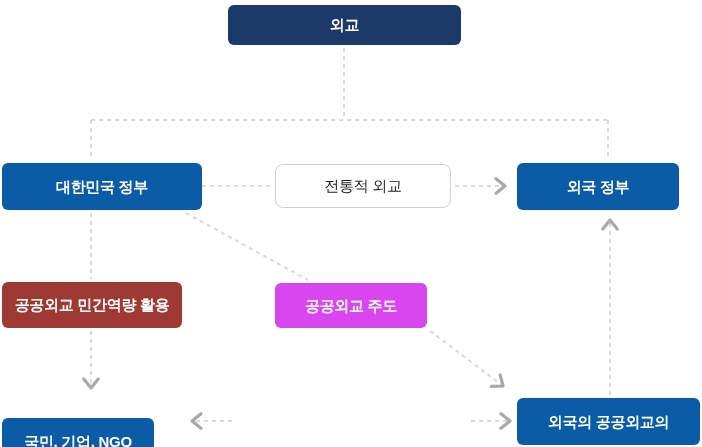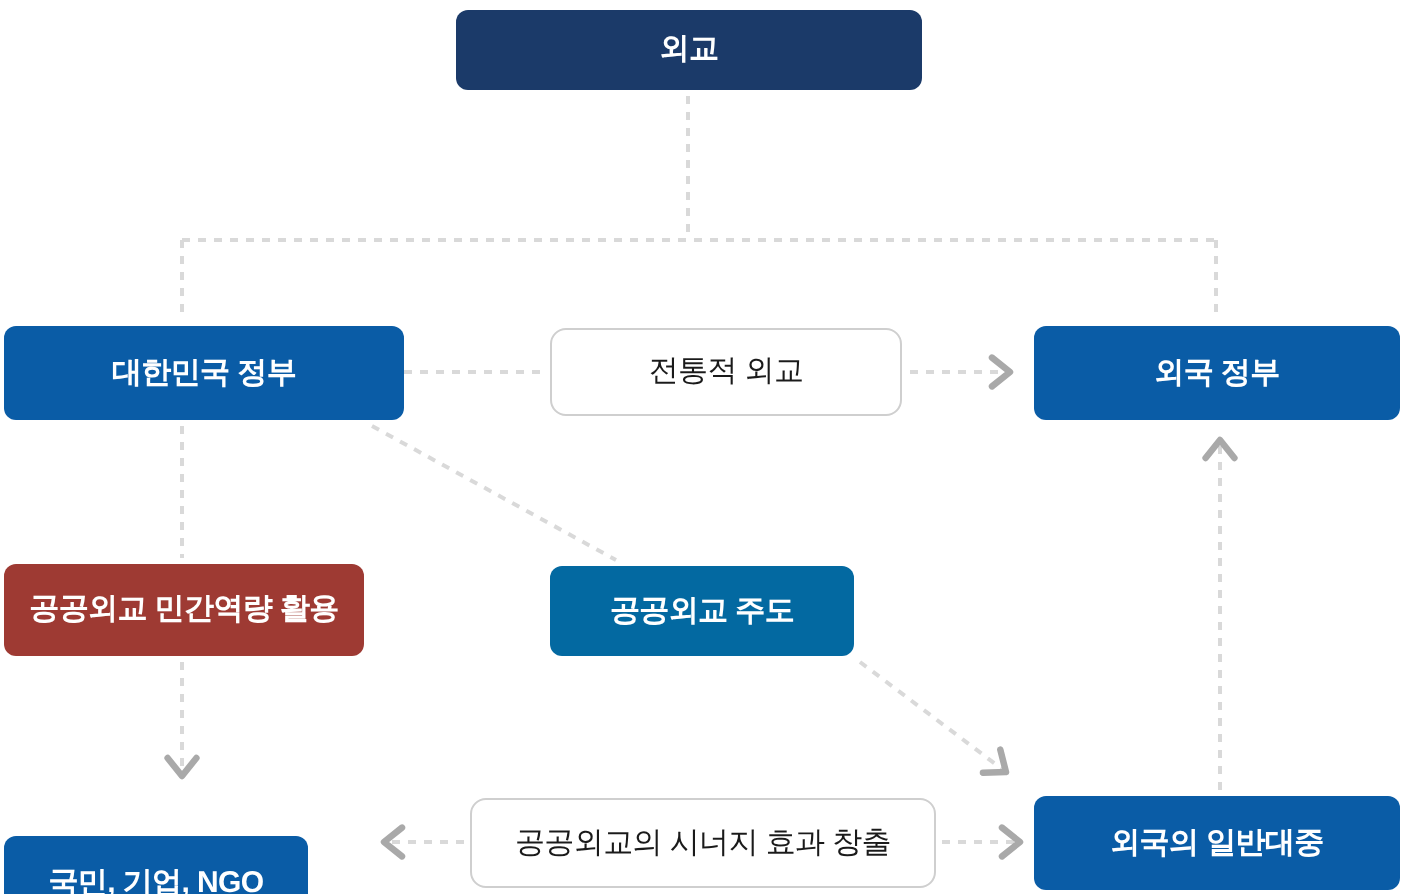--- a/index.html
+++ b/index.html
@@ -35,34 +35,34 @@
     font-size: 15px;
     font-weight: 700;
     letter-spacing: -0.3px;
     color: #ffffff;
     border-radius: 6px;
     line-height: 1.2;
   }
   .node--navy  { background: #1b3a69; }
   .node--blue  { background: #0a5ca6; }
   .node--red   { background: #9e3a33; }
-  .node--green { background: #0369a1; }
+  .node--green { background: #d946ef; }
   .node--outline {
     background: #ffffff;
     border: 1px solid #cfcfcf;
     border-radius: 8px;
     color: #1a1a1a;
     font-weight: 500;
   }
 
   
   .pos-diplomacy        { left: 228px; top: 5px;   width: 233px; height: 40px; }
   .pos-korea-gov        { left: 2px;   top: 163px; width: 200px; height: 47px; }
   .pos-traditional      { left: 275px; top: 164px; width: 176px; height: 44px; }
-  .pos-foreign-gov      { left: 517px; top: 163px; width: 183px; height: 47px; }
+  .pos-foreign-gov      { left: 517px; top: 163px; width: 162px; height: 47px; }
   .pos-private-capacity { left: 2px;   top: 282px; width: 180px; height: 46px; }
   .pos-public-led       { left: 275px; top: 283px; width: 152px; height: 45px; }
   .pos-citizens         { left: 2px;   top: 418px; width: 152px; height: 47px; }
   .pos-synergy          { left: 235px; top: 399px; width: 233px; height: 45px; }
   .pos-foreign-public   { left: 517px; top: 398px; width: 183px; height: 47px; }
 
   .edge {
     fill: none;
     stroke: #d9d9d9;
     stroke-width: 2;
@@ -121,21 +121,18 @@
   </div>
 
   <div class="node node--green pos-public-led">
     <span>공공외교 주도</span>
   </div>
 
   <div class="node node--blue pos-citizens">
     <span>국민, 기업, NGO</span>
   </div>
 
-  <div class="node node--outline pos-synergy">
-    <span>공공외교의 시너지 효과 창출</span>
-  </div>
 
   <div class="node node--blue pos-foreign-public">
-    <span>외국의 일반대중</span>
+    <span>외국의 공공외교의</span>
   </div>
 
 </div>
 
 </body></html>

